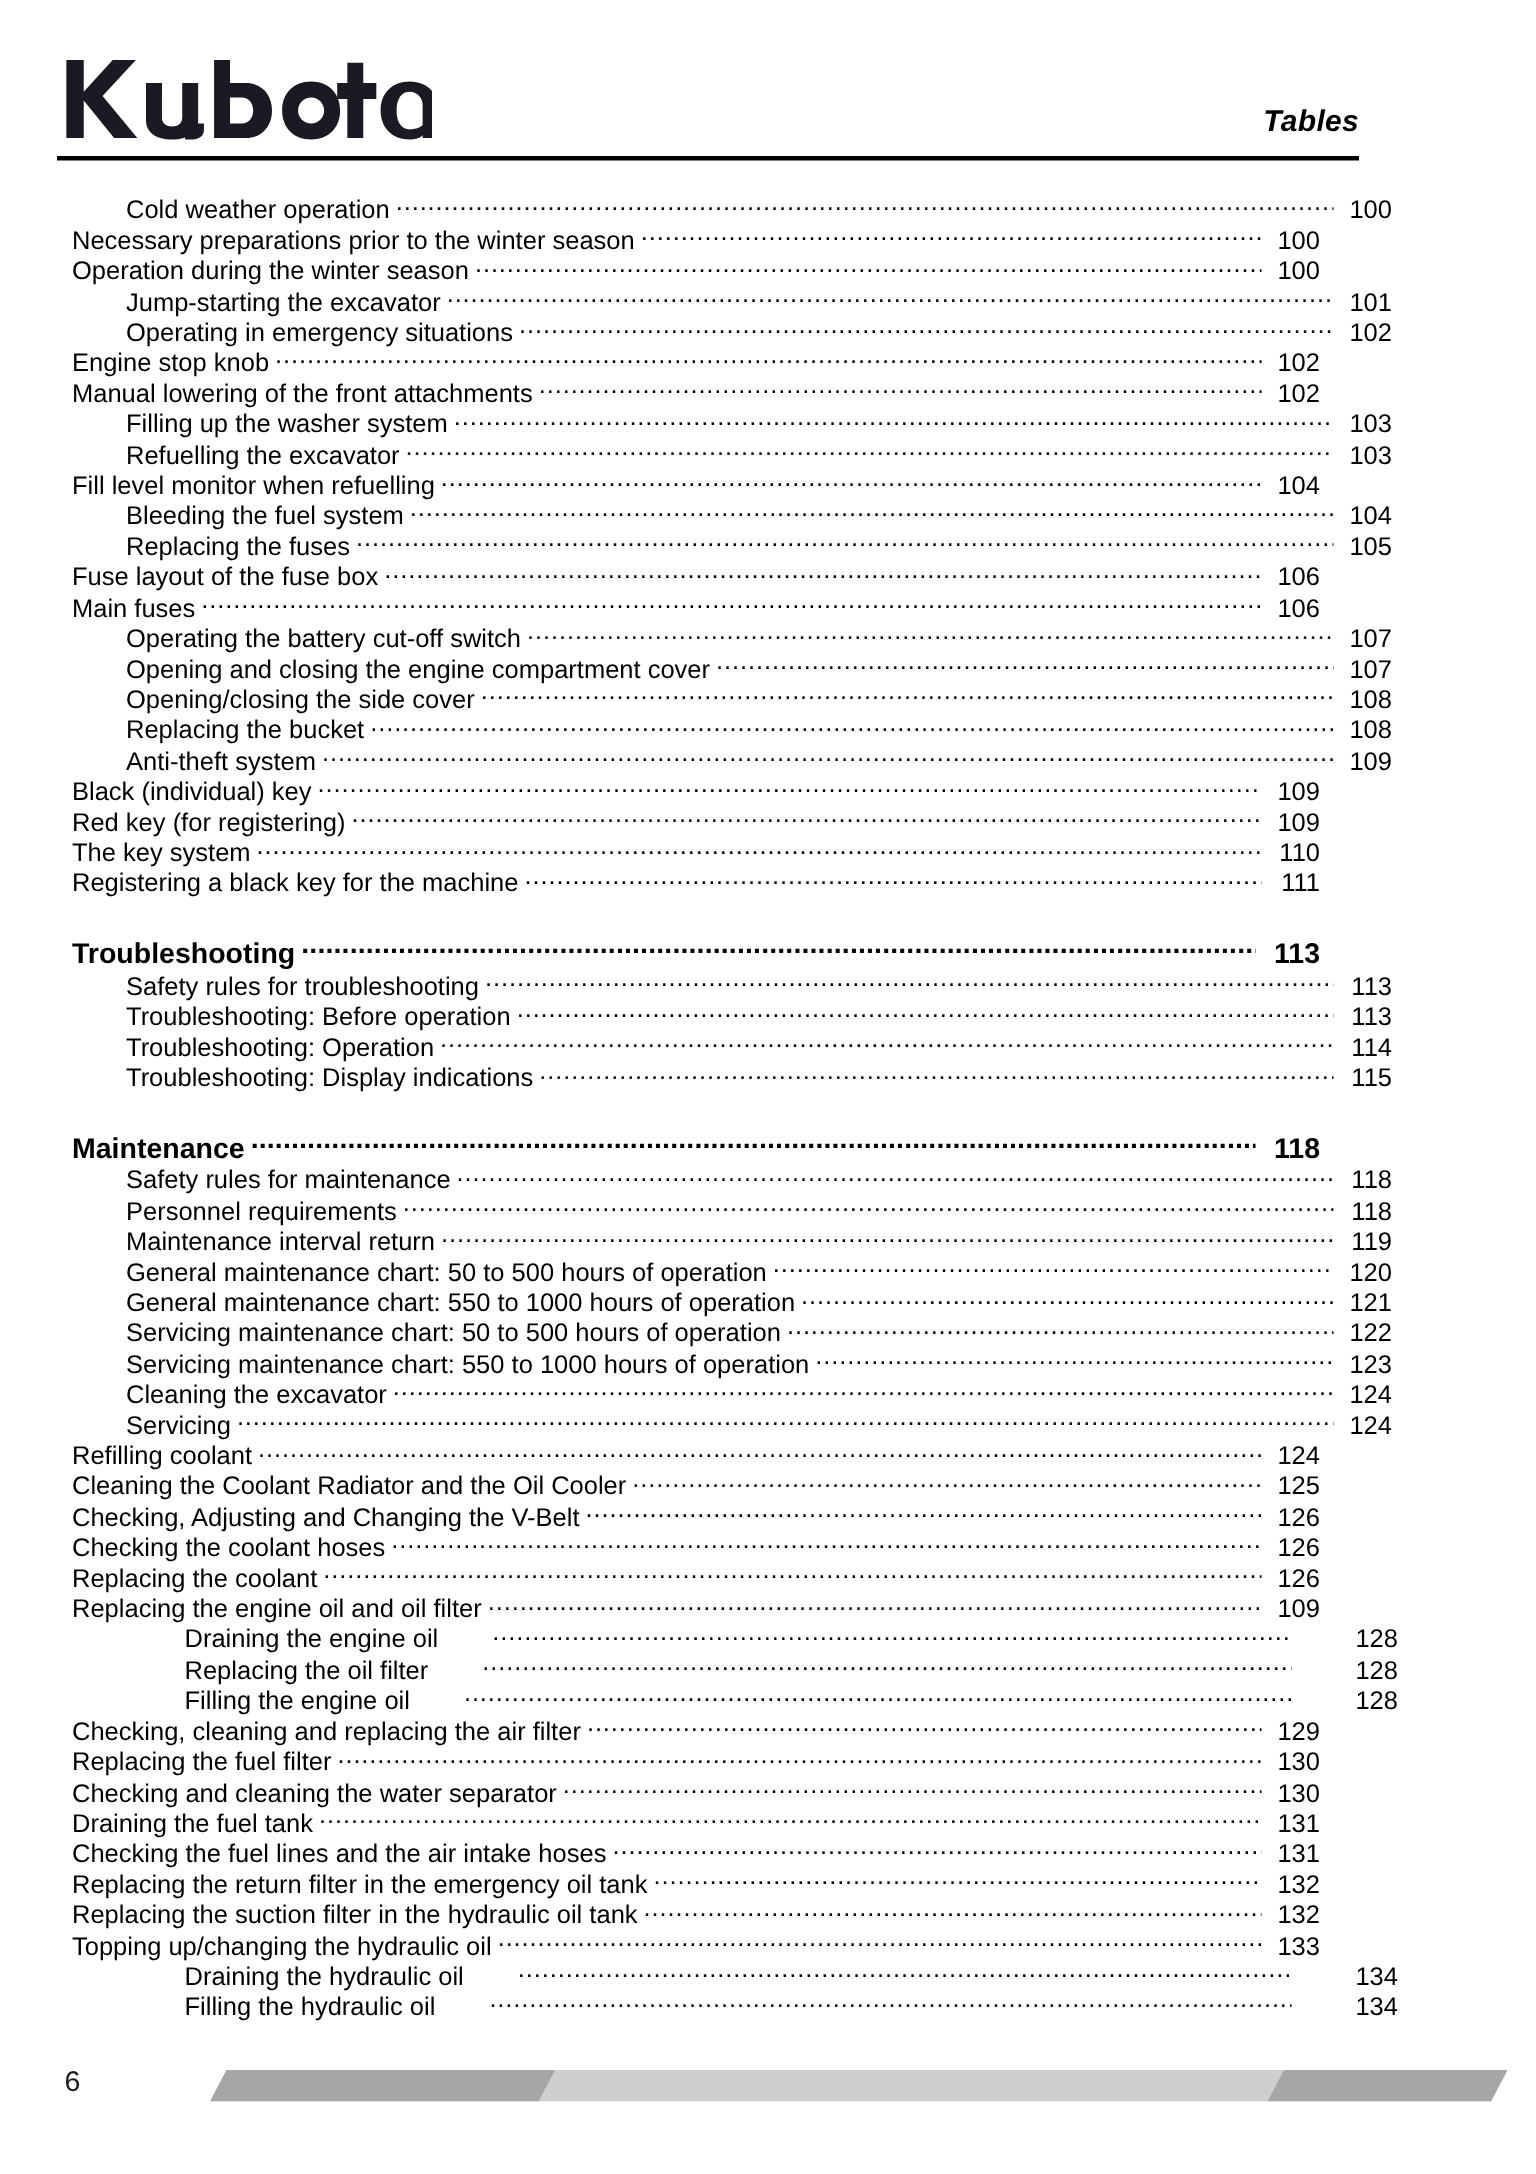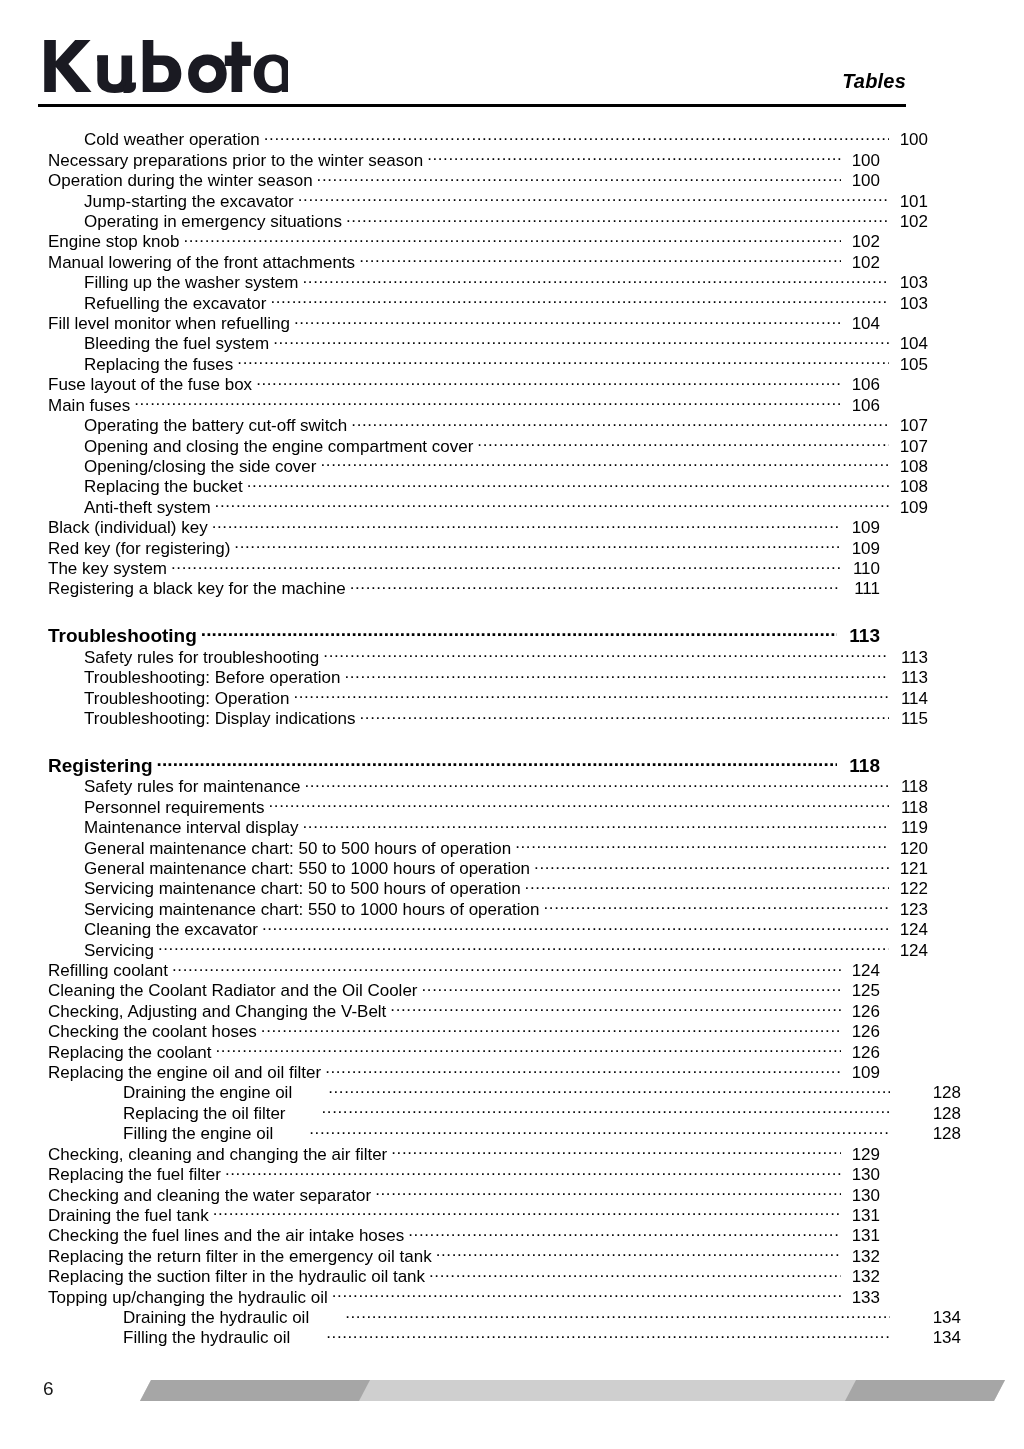--- a/index.html
+++ b/index.html
@@ -93,21 +93,21 @@
     flex: 0 0 auto;
     text-align: right;
     width: 34px;
     padding-left: 5px;
   }
 
   
   .lvl-h   { padding-left: 48px;  padding-right: 144px; }
   .lvl-1   { padding-left: 84px;  padding-right: 96px; }
   .lvl-2   { padding-left: 48px; padding-right: 144px; }
-  .lvl-3   { padding-left: 123px; padding-right: 63px; gap: 32px; }
+  .lvl-3   { padding-left: 123px; padding-right: 92px; gap: 32px; }
 
   .lvl-h .t-label,
   .lvl-h .t-page { font-weight: bold; font-size: 19px; }
   .lvl-h .t-dots::after { font-weight: bold; font-size: 19px; letter-spacing: 0.1px; }
   .lvl-h { height: 24px; line-height: 24px; }
   .lvl-h .t-page { width: 38px; }
 
   .spacer-lg { height: 24px; }
 
   
@@ -303,36 +303,36 @@
       <span class="t-dots"></span>
       <span class="t-page">114</span>
     </div>
     <div class="toc-entry lvl-1">
       <span class="t-label">Troubleshooting: Display indications</span>
       <span class="t-dots"></span>
       <span class="t-page">115</span>
     </div>
     <div class="spacer-lg"></div>
     <div class="toc-entry lvl-h">
-      <span class="t-label">Registering</span>
+      <span class="t-label">Maintenance</span>
       <span class="t-dots"></span>
       <span class="t-page">118</span>
     </div>
     <div class="toc-entry lvl-1">
       <span class="t-label">Safety rules for maintenance</span>
       <span class="t-dots"></span>
       <span class="t-page">118</span>
     </div>
     <div class="toc-entry lvl-1">
       <span class="t-label">Personnel requirements</span>
       <span class="t-dots"></span>
       <span class="t-page">118</span>
     </div>
     <div class="toc-entry lvl-1">
-      <span class="t-label">Maintenance interval display</span>
+      <span class="t-label">Maintenance interval return</span>
       <span class="t-dots"></span>
       <span class="t-page">119</span>
     </div>
     <div class="toc-entry lvl-1">
       <span class="t-label">General maintenance chart: 50 to 500 hours of operation</span>
       <span class="t-dots"></span>
       <span class="t-page">120</span>
     </div>
     <div class="toc-entry lvl-1">
       <span class="t-label">General maintenance chart: 550 to 1000 hours of operation</span>
@@ -398,21 +398,21 @@
       <span class="t-label">Replacing the oil filter</span>
       <span class="t-dots"></span>
       <span class="t-page">128</span>
     </div>
     <div class="toc-entry lvl-3">
       <span class="t-label">Filling the engine oil</span>
       <span class="t-dots"></span>
       <span class="t-page">128</span>
     </div>
     <div class="toc-entry lvl-2">
-      <span class="t-label">Checking, cleaning and changing the air filter</span>
+      <span class="t-label">Checking, cleaning and replacing the air filter</span>
       <span class="t-dots"></span>
       <span class="t-page">129</span>
     </div>
     <div class="toc-entry lvl-2">
       <span class="t-label">Replacing the fuel filter</span>
       <span class="t-dots"></span>
       <span class="t-page">130</span>
     </div>
     <div class="toc-entry lvl-2">
       <span class="t-label">Checking and cleaning the water separator</span>

